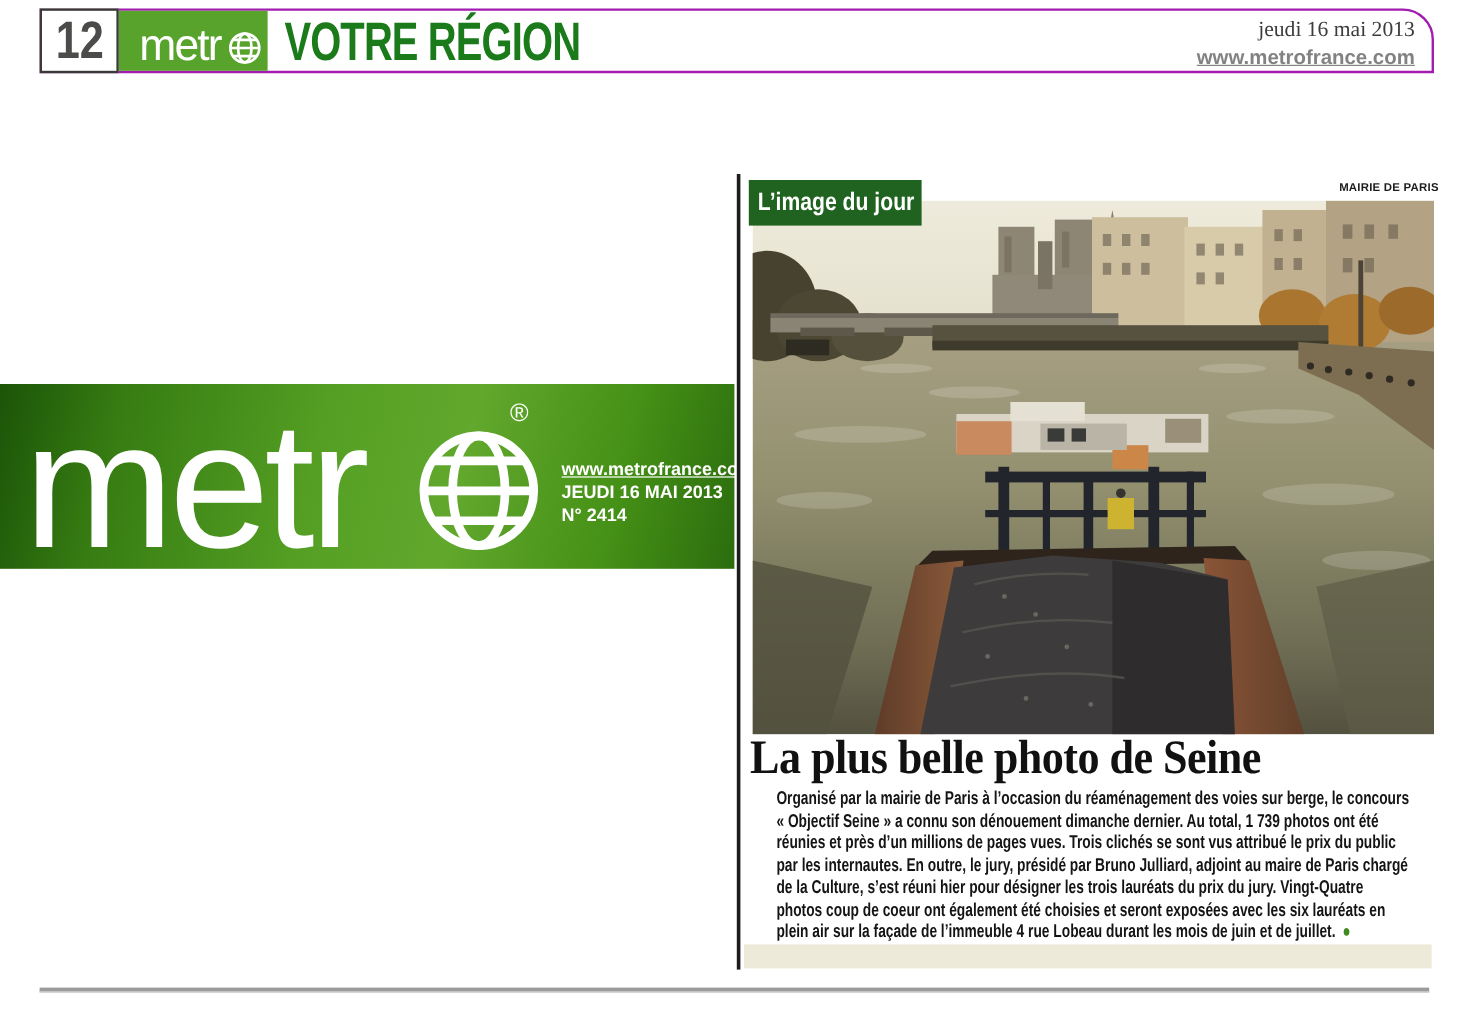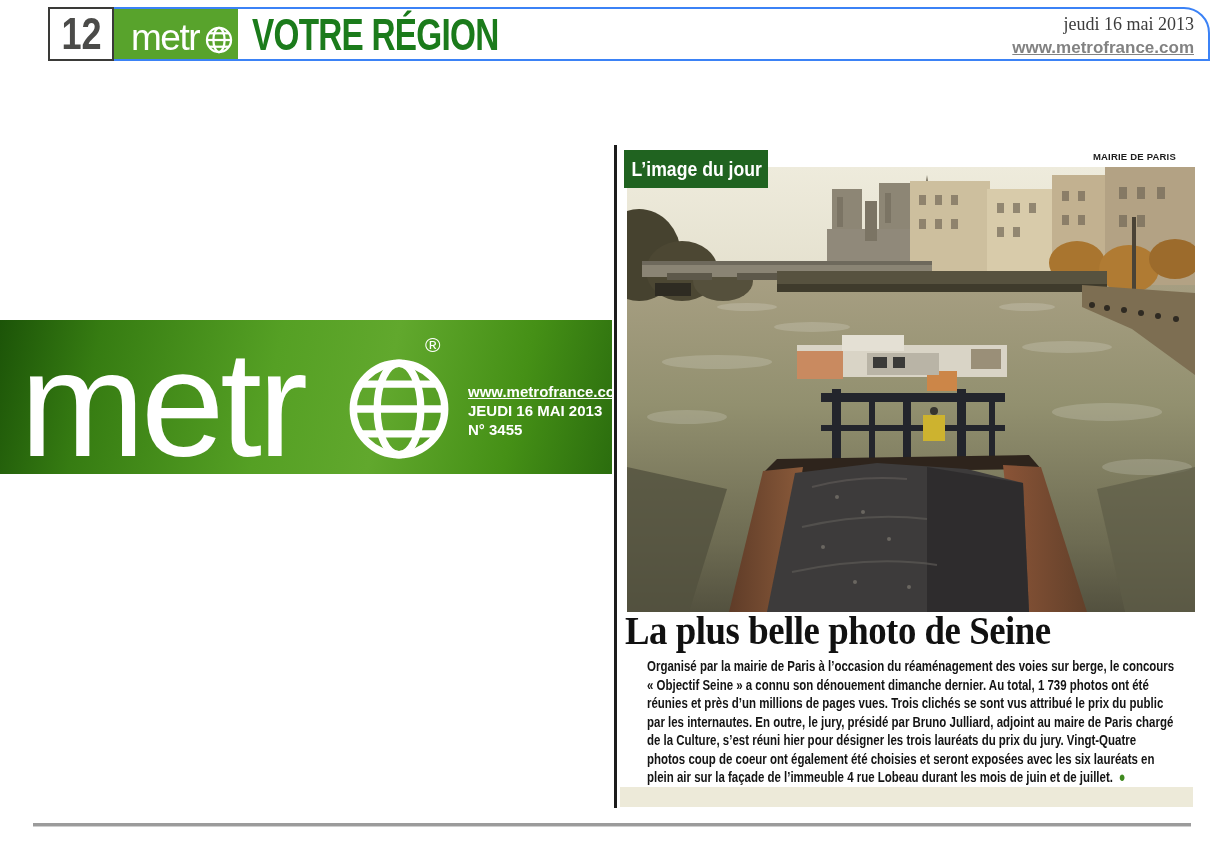--- a/index.html
+++ b/index.html
@@ -2,22 +2,22 @@
 <html><head>
 <meta charset="utf-8">
 <style>
   html,body{margin:0;padding:0;}
   body{
     width:1230px;height:842px;position:relative;background:#ffffff;
     font-family:"Liberation Sans", sans-serif;overflow:hidden;
   }
   
   .header-bar{
-    position:absolute;left:48px;top:7px;width:1158px;height:50px;
-    border:2px solid #3b82f6;border-radius:0 26px 0 0;background:#fff;
+    position:absolute;left:33px;top:7px;width:1158px;height:50px;
+    border:2px solid #a21caf;border-radius:0 26px 0 0;background:#fff;
   }
   .page-num-box{
     position:absolute;left:-2px;top:-2px;width:62px;height:50px;
     background:#fff;border:2px solid #3a3a38;z-index:2;
     display:flex;align-items:center;justify-content:center;
   }
   .page-num-box span{
     font-size:44px;font-weight:bold;color:#4b4b49;
     display:inline-block;transform:scaleX(.82);
   }
@@ -61,21 +61,21 @@
   .v-rule{position:absolute;left:614px;top:145px;width:3px;height:663px;background:#1c1c1c;}
   .photo{position:absolute;left:627px;top:167px;width:568px;height:445px;overflow:hidden;}
   .kicker{
     position:absolute;left:624px;top:150px;width:144px;height:38px;background:#206320;z-index:3;
   }
   .kicker span{
     display:inline-block;color:#fff;font-size:21px;font-weight:bold;line-height:37px;
     padding-left:9px;white-space:nowrap;transform:scaleX(.84);transform-origin:left center;
   }
   .credit{
-    position:absolute;left:610px;top:151px;width:566px;text-align:right;
+    position:absolute;left:633px;top:151px;width:566px;text-align:right;
     font-size:9.5px;font-weight:bold;color:#1c1c1c;letter-spacing:.2px;z-index:3;
   }
   .headline{
     position:absolute;left:625px;top:608px;font-family:"Liberation Serif", serif;
     font-size:40px;font-weight:bold;color:#111;white-space:nowrap;letter-spacing:-.5px;
     transform:scaleX(.92);transform-origin:left top;line-height:46px;
   }
   .body-text{position:absolute;left:647px;top:657px;width:575px;}
   .bl{
     font-size:15.5px;font-weight:bold;color:#141414;line-height:18.5px;white-space:nowrap;
@@ -119,21 +119,21 @@
       <ellipse cx="50" cy="50" rx="21" ry="44"></ellipse>
       <line x1="6" y1="50" x2="94" y2="50"></line>
       <line x1="13" y1="26" x2="87" y2="26"></line>
       <line x1="13" y1="74" x2="87" y2="74"></line>
     </g>
   </svg>
   <div class="reg">®</div>
   <div class="banner-info">
     <div class="site">www.metrofrance.com</div>
     <div>JEUDI 16 MAI 2013</div>
-    <div>N° 3455</div>
+    <div>N° 2414</div>
   </div>
 </div>
 
 <div class="v-rule"></div>
 
 <div class="photo">
   <svg width="568" height="445" viewBox="0 0 568 445">
     <defs>
       <linearGradient id="sky" x1="0" y1="0" x2="0" y2="1">
         <stop offset="0" stop-color="#eeebdc"></stop>

